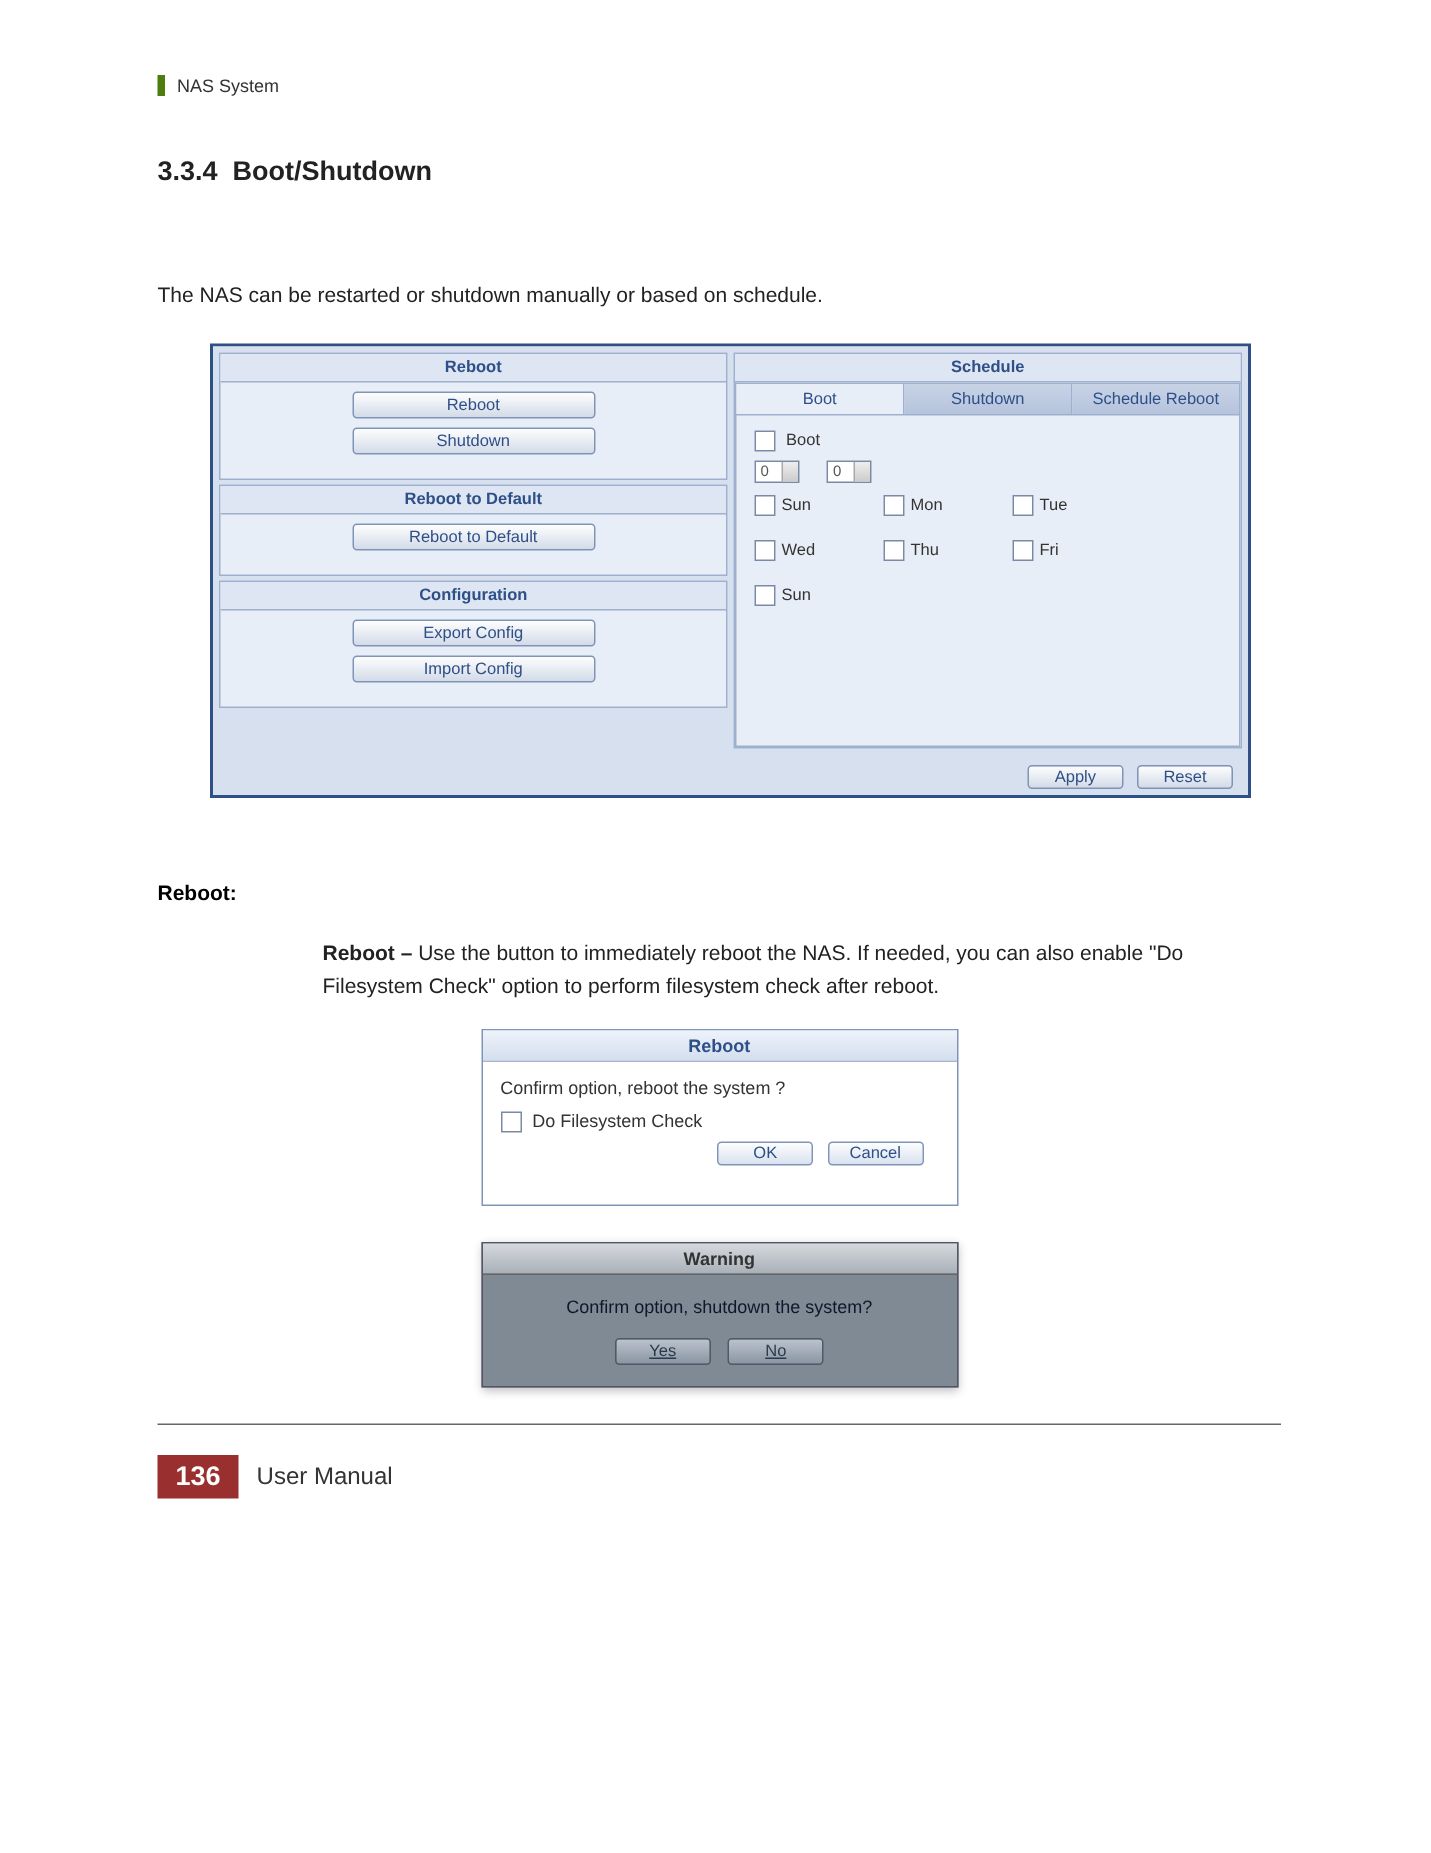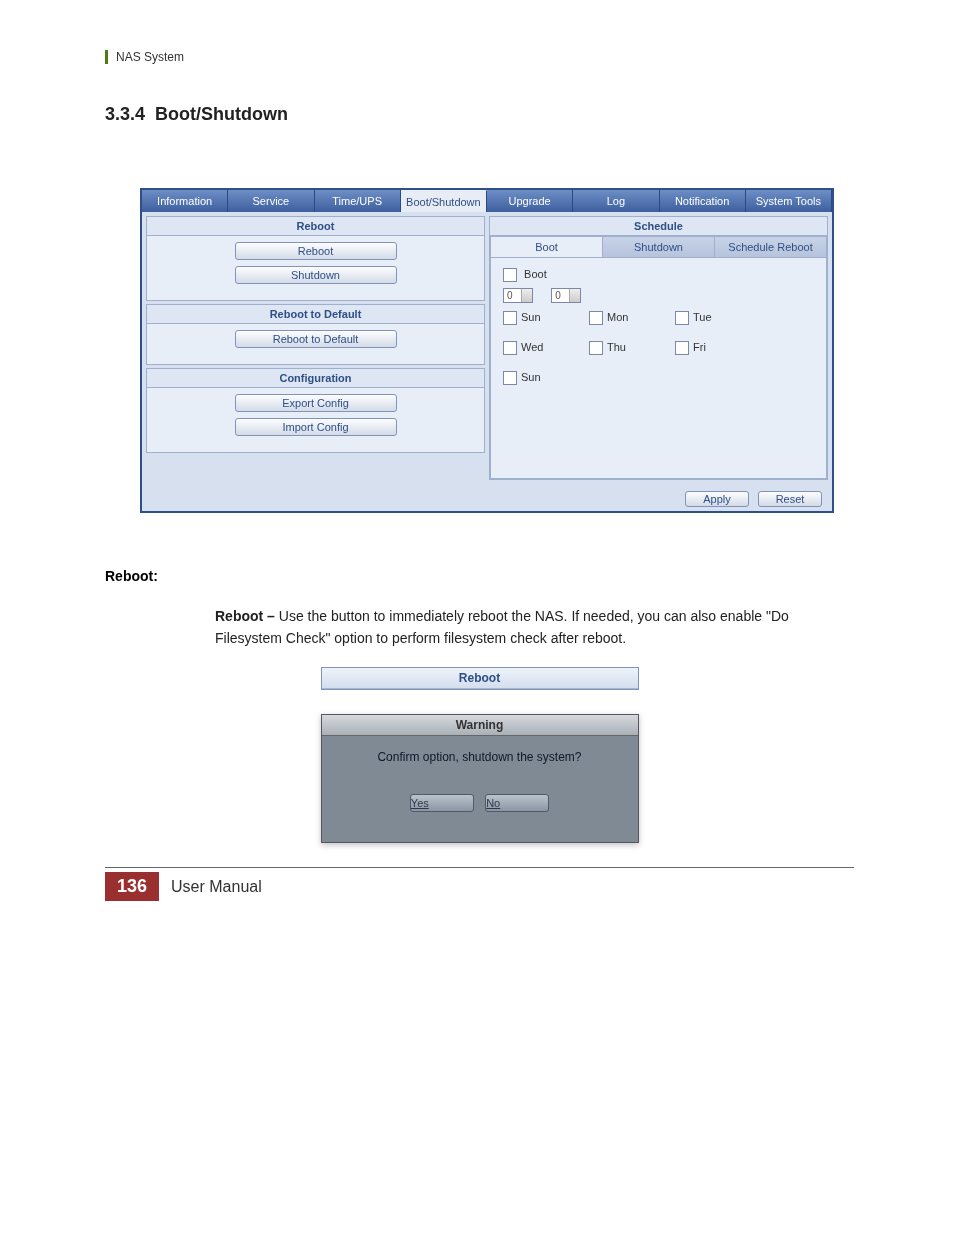--- a/index.html
+++ b/index.html
@@ -6,21 +6,21 @@
     margin: 0;
     padding: 0;
     font-family: Verdana, Geneva, sans-serif;
     background: #fff;
     width: 954px;
   }
   .page {
     padding: 50px 100px 30px 105px;
   }
   .header-top {
-    border-left: 3px solid #4d7c0f;
+    border-left: 5px solid #4d7c0f;
     padding-left: 8px;
     font-size: 12px;
     color: #333;
     margin-bottom: 40px;
   }
   h2.section-title {
     font-size: 18px;
     font-weight: bold;
     color: #222;
     margin: 0 0 63px 0;
@@ -258,33 +258,33 @@
   .warn-actions {
     text-align: center;
     padding: 8px 0 14px 0;
   }
   .warn-btn {
     display: inline-block;
     width: 62px;
     background: linear-gradient(#bac2cc, #8b96a3);
     border: 1px solid #4e5a68;
     border-radius: 3px;
-    text-align: left;
+    text-align: center;
     padding: 2px 0;
     font-size: 11px;
     color: #2b3a4a;
     cursor: pointer;
-    margin: 16px 4px;
+    margin: 0 4px;
     text-decoration: underline;
   }
   
   .footer {
     border-top: 1px solid #666;
     margin-top: 10px;
-    padding-top: 4px;
+    padding-top: 20px;
     display: flex;
     align-items: center;
     gap: 12px;
   }
   .page-num {
     background: #9a2f2f;
     color: #fff;
     font-weight: bold;
     font-size: 18px;
     padding: 4px 12px;
@@ -298,32 +298,23 @@
 <body>
 
 <div class="page">
 
   <div class="header-top">NAS System</div>
 
   <h2 class="section-title">
     <span>3.3.4</span>&nbsp;&nbsp;<span>Boot/Shutdown</span>
   </h2>
 
+  <div class="intro">The NAS can be restarted or shutdown manually or based on schedule.</div>
 
   <div class="panel">
-    <div class="tabs">
-      <div class="tab">Information</div>
-      <div class="tab">Service</div>
-      <div class="tab">Time/UPS</div>
-      <div class="tab active">Boot/Shutdown</div>
-      <div class="tab">Upgrade</div>
-      <div class="tab">Log</div>
-      <div class="tab">Notification</div>
-      <div class="tab">System Tools</div>
-    </div>
     <div class="panel-body">
       <div class="col">
         <div class="box">
           <div class="box-title">Reboot</div>
           <span class="wide-btn">Reboot</span>
           <span class="wide-btn">Shutdown</span>
         </div>
         <div class="box">
           <div class="box-title">Reboot to Default</div>
           <span class="wide-btn">Reboot to Default</span>
@@ -372,20 +363,31 @@
   </div>
 
   <div class="subhead">Reboot:</div>
 
   <div class="desc-block">
     <span class="lead">Reboot –</span><span> Use the button to immediately reboot the NAS. If needed, you can also enable "Do Filesystem Check" option to perform filesystem check after reboot.</span>
   </div>
 
   <div class="dlg">
     <div class="dlg-title">Reboot</div>
+    <div class="dlg-body">
+      <div style="margin-bottom:8px;">Confirm option, reboot the system ?</div>
+      <div>
+        <span class="chk"></span>
+        <span>Do Filesystem Check</span>
+      </div>
+      <div class="dlg-actions">
+        <span class="dlg-btn">OK</span>
+        <span class="dlg-btn">Cancel</span>
+      </div>
+    </div>
   </div>
 
 
   <div class="warn">
     <div class="warn-title">Warning</div>
     <div class="warn-body">Confirm option, shutdown the system?</div>
     <div class="warn-actions">
       <span class="warn-btn">Yes</span>
       <span class="warn-btn">No</span>
     </div>

